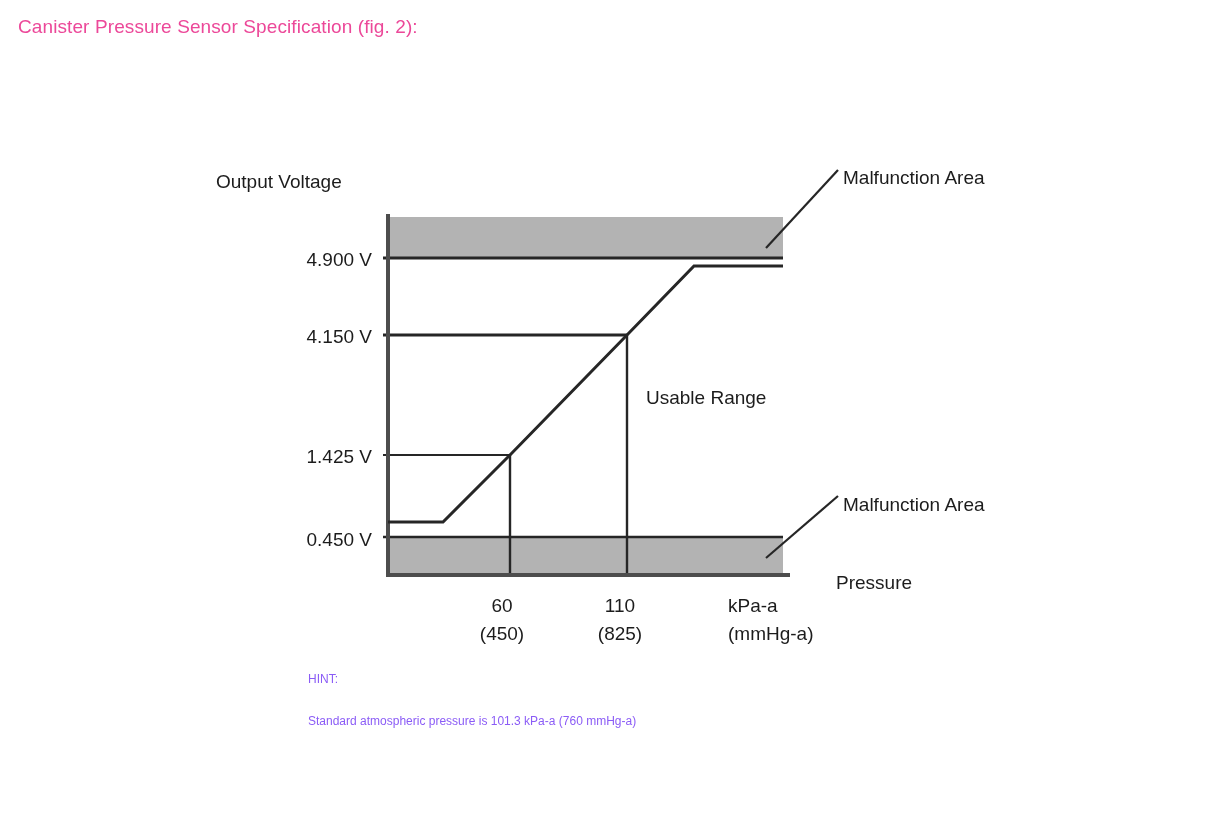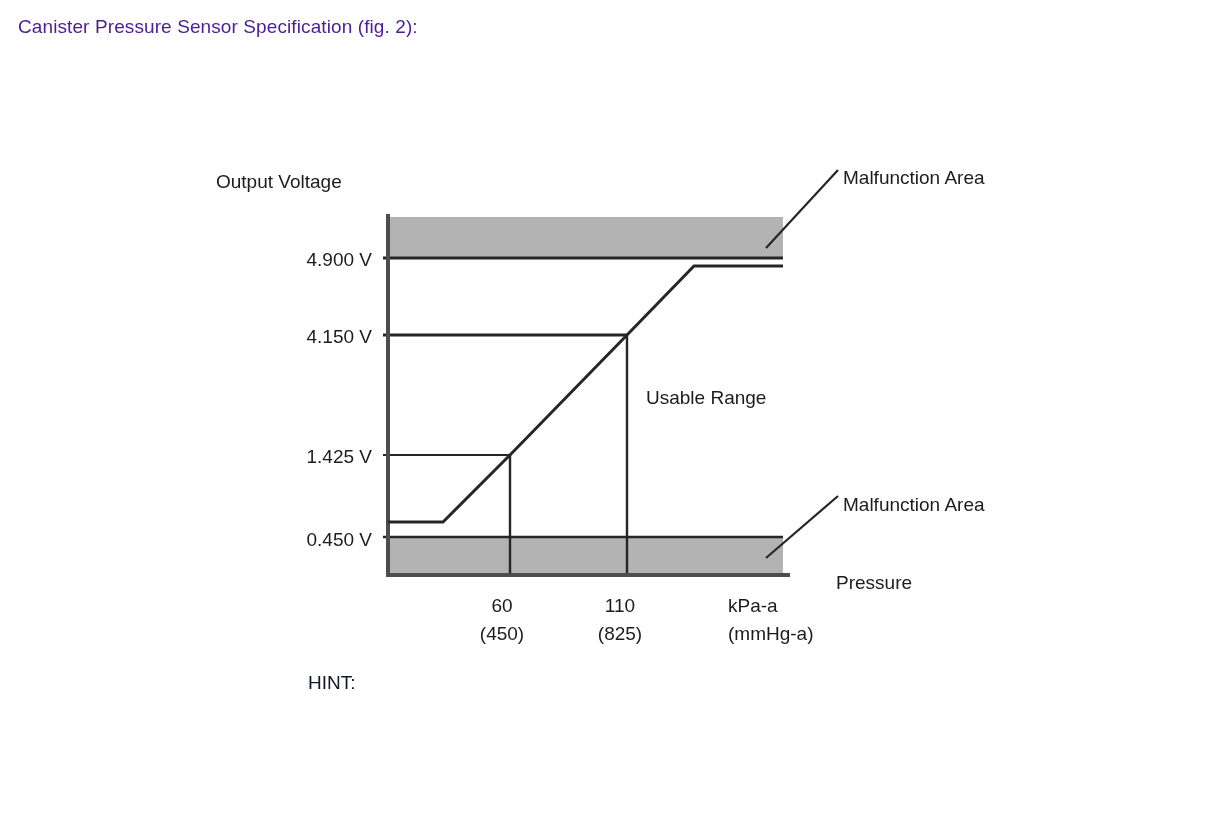--- a/index.html
+++ b/index.html
@@ -20,21 +20,21 @@
     position: relative;
     width: 1210px;
     height: 814px;
   }
   .doc-title {
     position: absolute;
     left: 18px;
     top: 16px;
     font-size: 19px;
     letter-spacing: 0.1px;
-    color: #4c1d95;
+    color: #ec4899;
     white-space: nowrap;
   }
   .figure-wrap {
     position: absolute;
     left: 0;
     top: 0;
     width: 1210px;
     height: 620px;
   }
   svg.figure {
@@ -52,22 +52,22 @@
   .tick-label {
     font-size: 19px;
   }
   .annot-label {
     font-size: 19px;
   }
   .hint-block {
     position: absolute;
     left: 308px;
     top: 673px;
-    font-size: 19px;
-    color: #0f172a;
+    font-size: 12px;
+    color: #8b5cf6;
     line-height: 1.0;
   }
   .hint-head {
     margin: 0 0 30px 0;
     white-space: nowrap;
   }
   .hint-body {
     margin: 0;
     white-space: nowrap;
   }
@@ -119,15 +119,16 @@
 
       <text class="annot-label" x="843" y="184" text-anchor="start">Malfunction Area</text>
       <text class="annot-label" x="843" y="511" text-anchor="start">Malfunction Area</text>
       <text class="annot-label" x="646" y="404" text-anchor="start">Usable Range</text>
 
     </svg>
   </div>
 
   <div class="hint-block">
     <p class="hint-head">HINT:</p>
+    <p class="hint-body">Standard atmospheric pressure is 101.3 kPa-a (760 mmHg-a)</p>
   </div>
 
 </div>
 
 </body></html>

